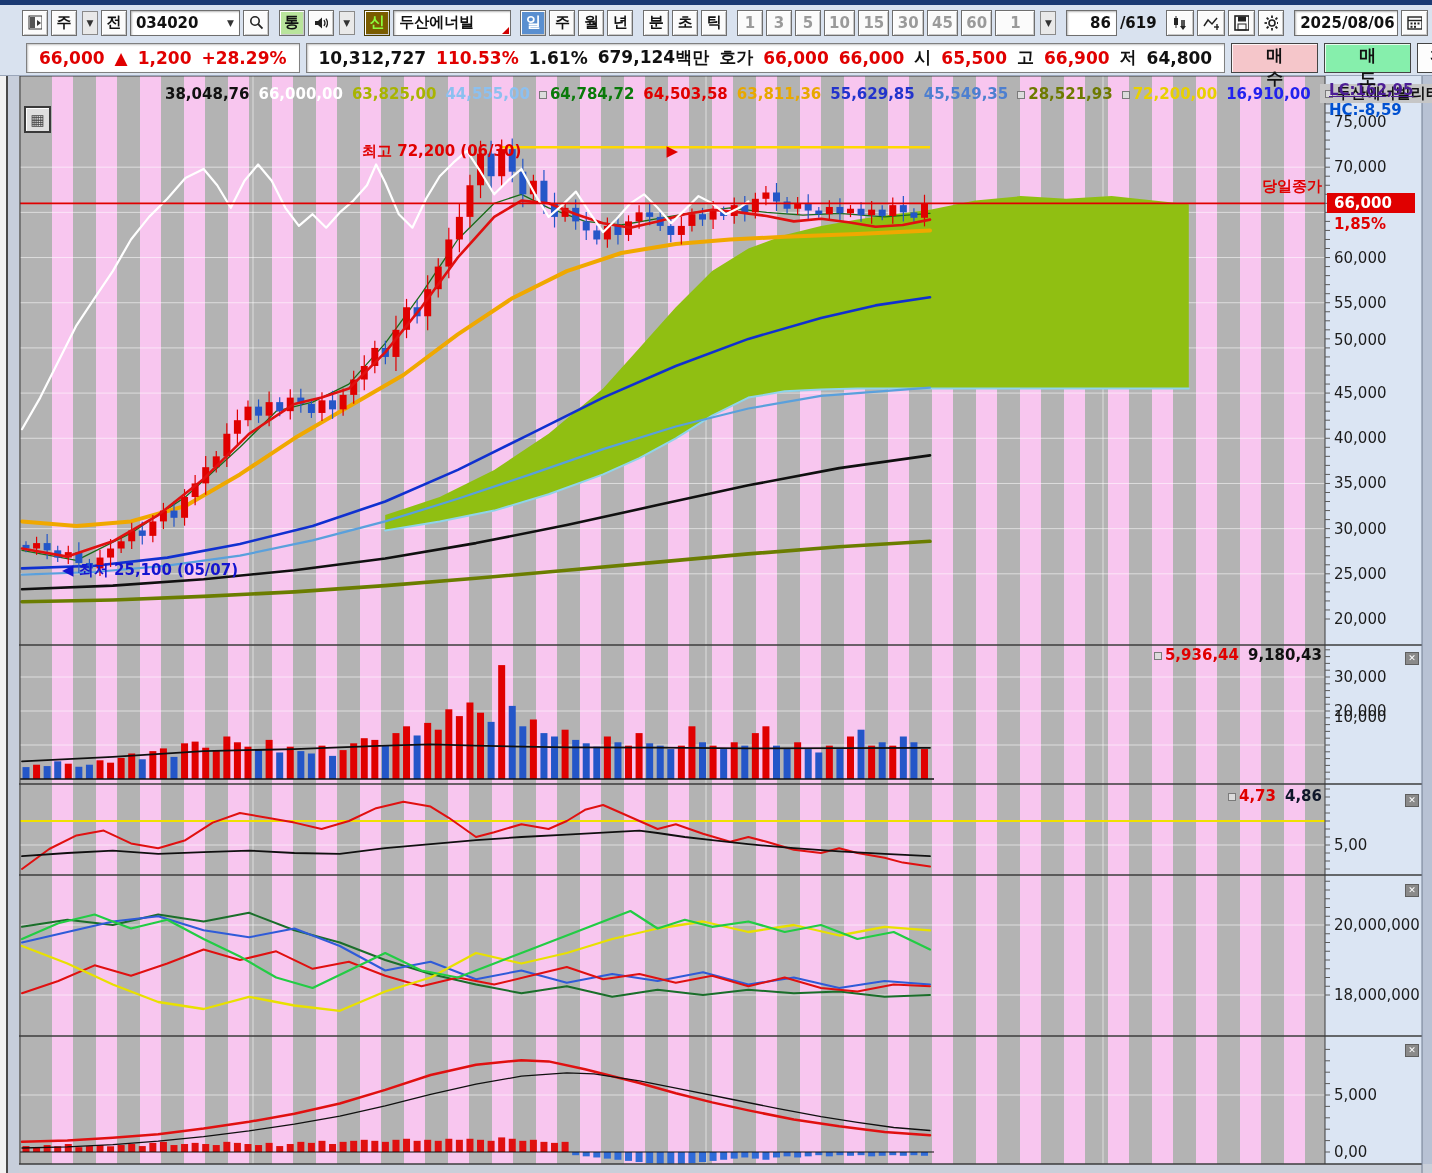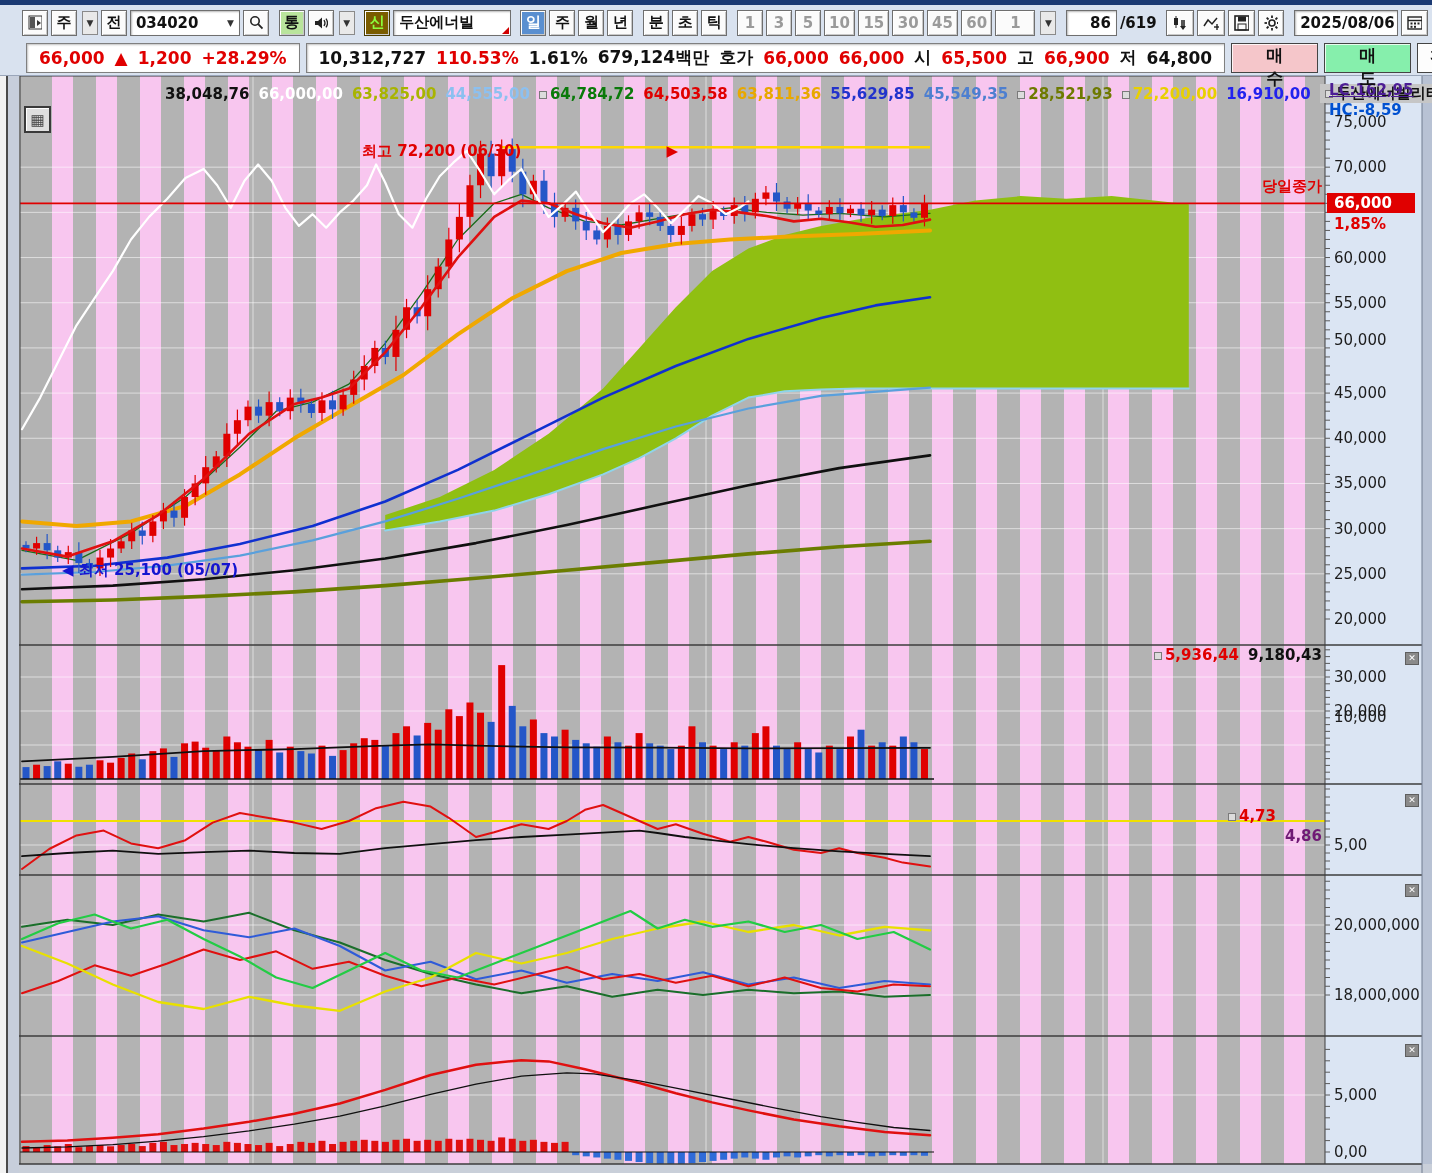--- a/index.html
+++ b/index.html
@@ -792,21 +792,21 @@
 
     <div class="price-tag" style="top:117px;">66,000</div>
     <div class="ov" style="left:1334px;top:139px;color:#e00000;">1,85%</div>
 
     <div class="ov legend-row" id="legend-volume" style="left:700px;top:570px;width:622px;justify-content:flex-end;">
         <span style="color: rgb(224, 0, 0);"><span class="legend-marker"></span>5,936,44</span>
         <span style="color: rgb(17, 17, 17);">9,180,43</span>
       </div>
     <div class="ov legend-row" id="legend-ind2" style="left:700px;top:711px;width:622px;justify-content:flex-end;">
         <span style="color: rgb(224, 0, 0);"><span class="legend-marker"></span>4,73</span>
-        <span style="color: #701a75; margin-top: 40px;">4,86</span>
+        <span style="color: #0f172a;">4,86</span>
       </div>
 
     <div class="close-btn" style="top:576px;">✕</div>
     <div class="close-btn" style="top:718px;">✕</div>
     <div class="close-btn" style="top:808px;">✕</div>
     <div class="close-btn" style="top:968px;">✕</div>
 
     <div id="axis-labels">
         <div class="axis-label" style="top: 37px;">75,000</div>
         <div class="axis-label" style="top: 82.1818px;">70,000</div>

